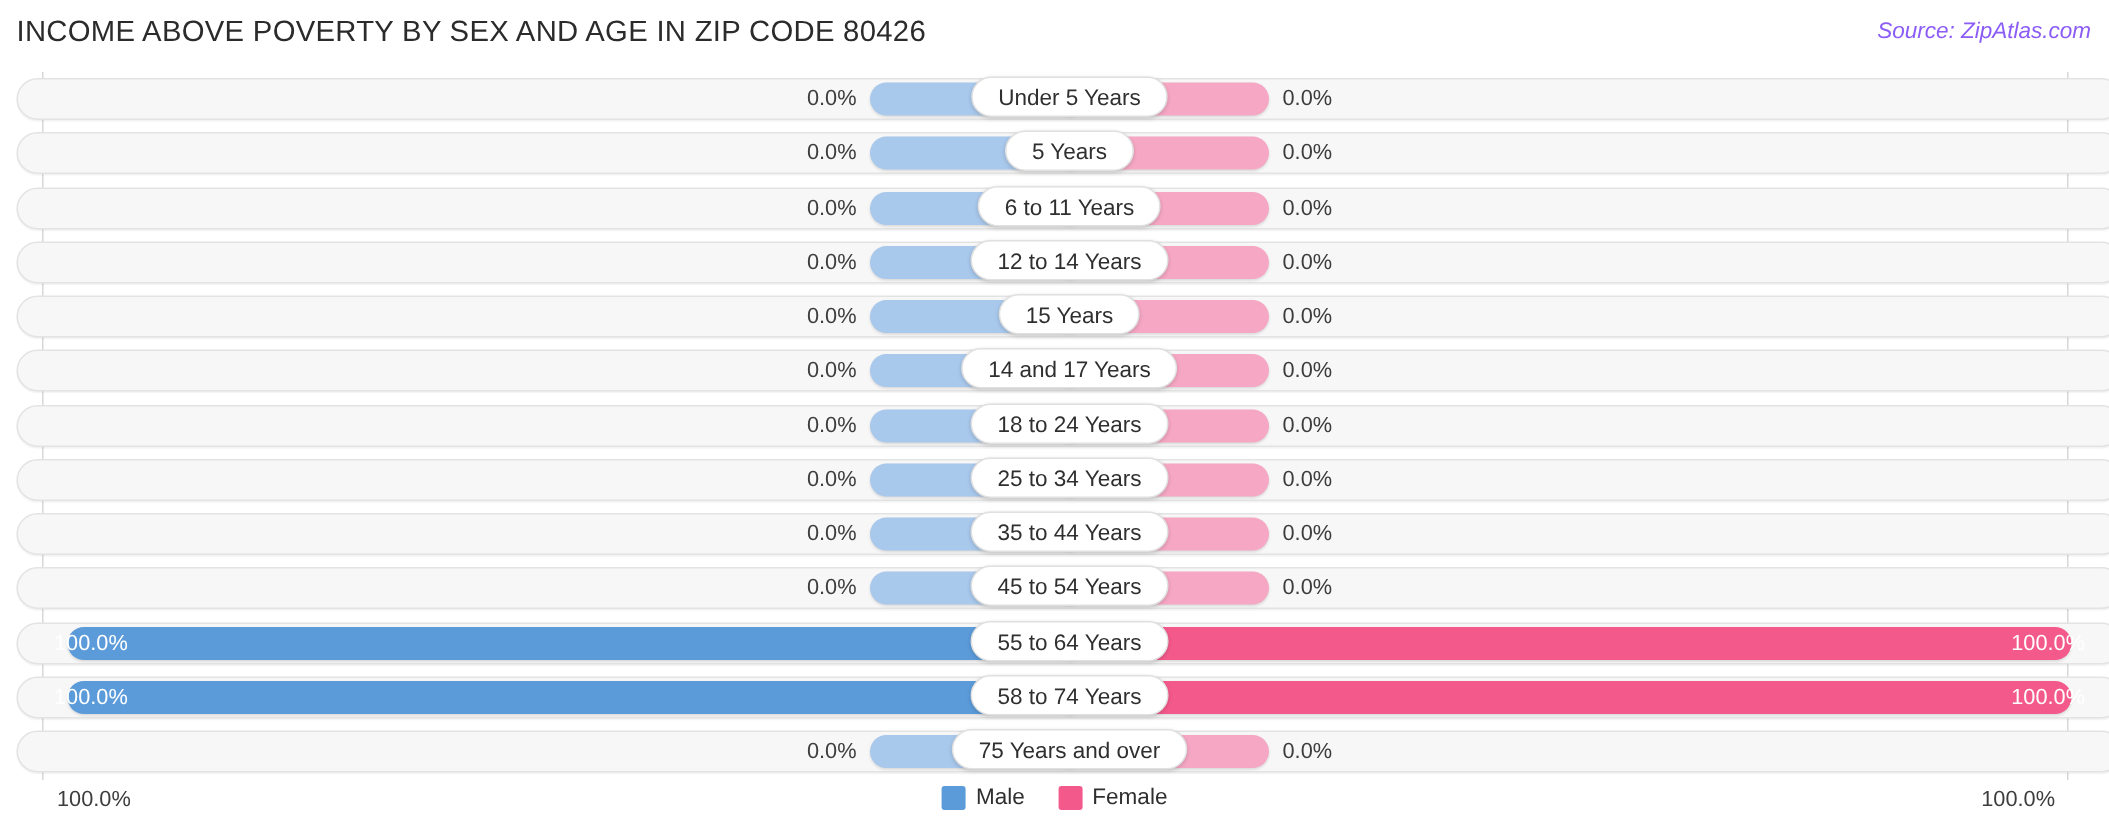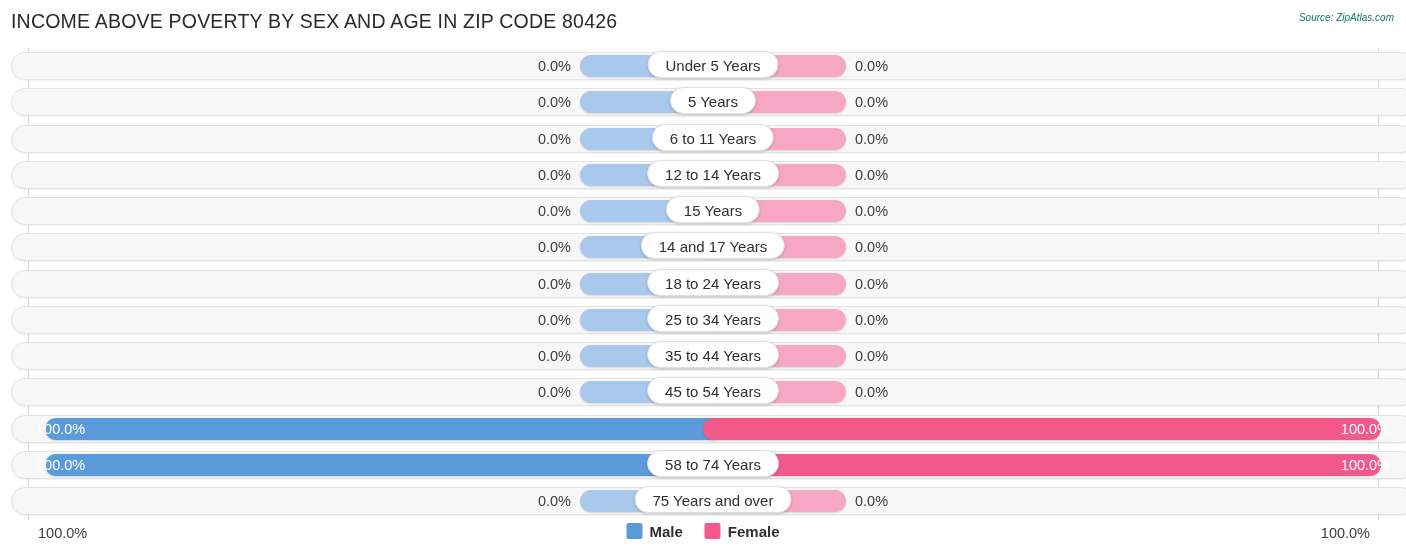--- a/index.html
+++ b/index.html
@@ -28,23 +28,23 @@
     top: 10px;
     font-size: 19.5px;
     color: #2b2b2b;
     letter-spacing: 0.2px;
     white-space: nowrap;
   }
   .source-note {
     position: absolute;
     right: 12px;
     top: 12px;
-    font-size: 10px;
+    font-size: 15px;
     font-style: italic;
-    color: #0f766e;
+    color: #8b5cf6;
     white-space: nowrap;
   }
 
   
   .plot {
     position: absolute;
     left: 0;
     top: 48px;
     width: 1406px;
     height: 472px;
@@ -167,22 +167,22 @@
     left: 50%;
     top: 3px;
     transform: translateX(-50%);
     display: flex;
     align-items: center;
     gap: 22px;
     white-space: nowrap;
   }
   .legend-item {
     display: flex;
+    align-items: center;
     gap: 7px;
-    font-weight: bold;
   }
   .legend-swatch {
     width: 16px;
     height: 16px;
     border-radius: 2px;
     display: inline-block;
   }
   .legend-label {
     font-size: 15px;
     color: #2f2f2f;
@@ -279,20 +279,21 @@
         <div class="val male" style="right: 855px;">0.0%</div>
         <div class="val female" style="left: 855px;">0.0%</div>
         <div class="cat-pill">45 to 54 Years</div>
       </div>
       <div class="row">
         <div class="track"></div>
         <div class="bar male full" style="width: 678px;"></div>
         <div class="bar female full" style="width: 678px;"></div>
         <div class="val male inside" style="left: 36px;">100.0%</div>
         <div class="val female inside" style="right: 36px;">100.0%</div>
+        <div class="cat-pill">55 to 64 Years</div>
       </div>
       <div class="row">
         <div class="track"></div>
         <div class="bar male full" style="width: 678px;"></div>
         <div class="bar female full" style="width: 678px;"></div>
         <div class="val male inside" style="left: 36px;">100.0%</div>
         <div class="val female inside" style="right: 36px;">100.0%</div>
         <div class="cat-pill">58 to 74 Years</div>
       </div>
       <div class="row">

